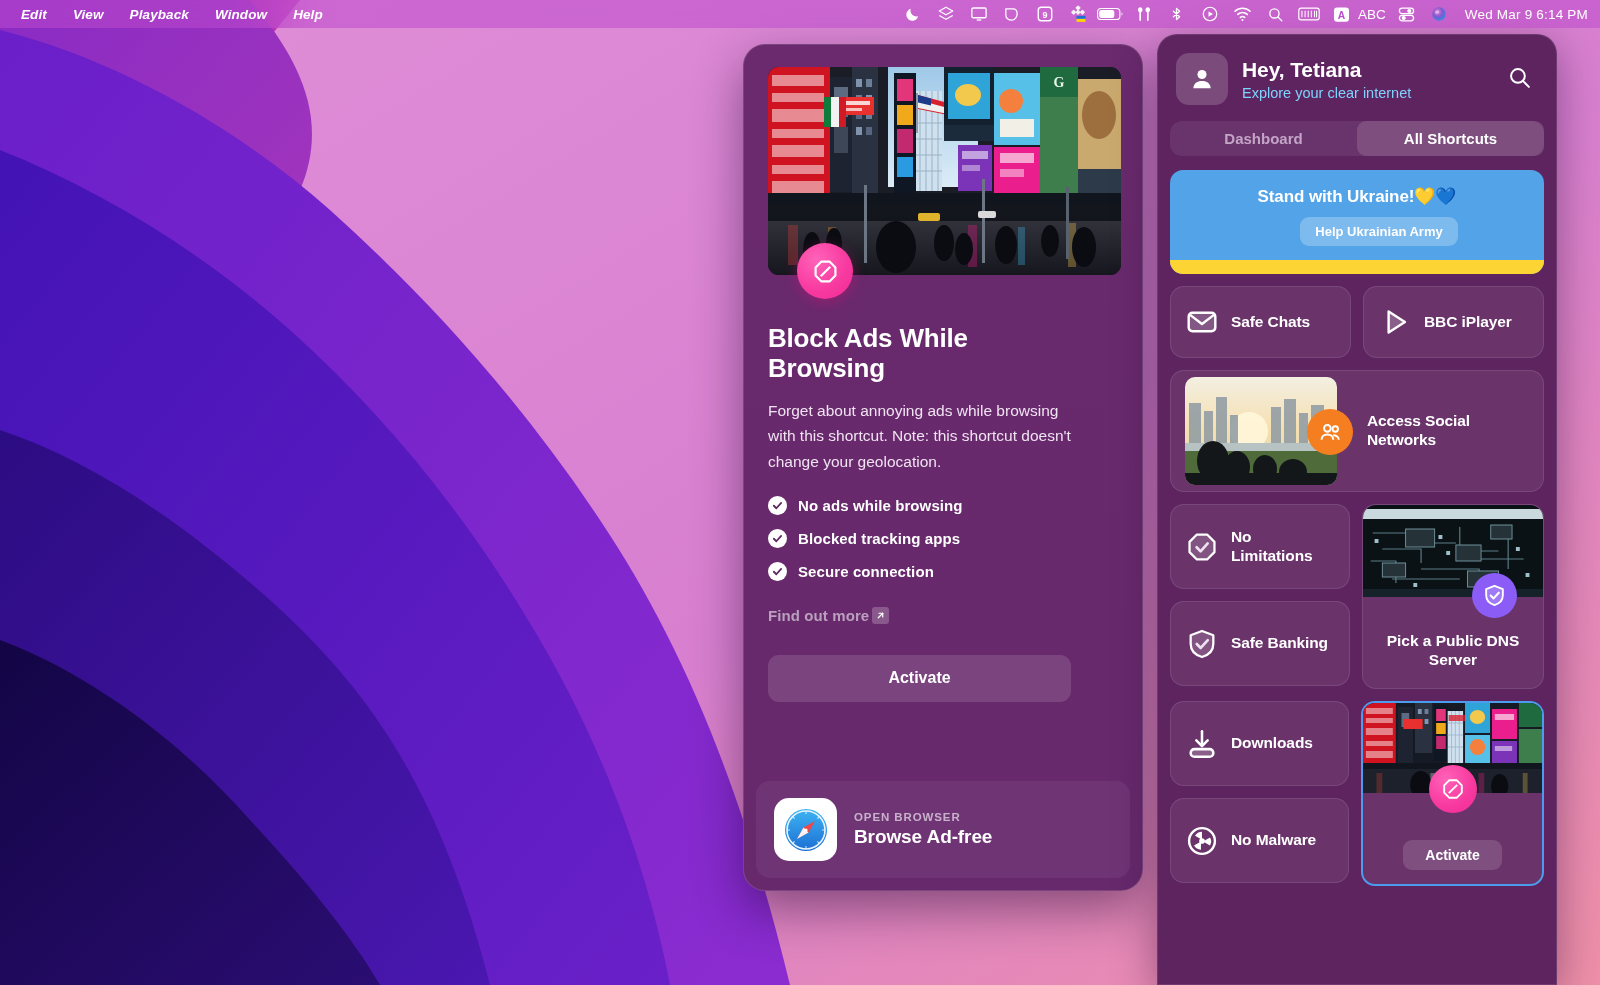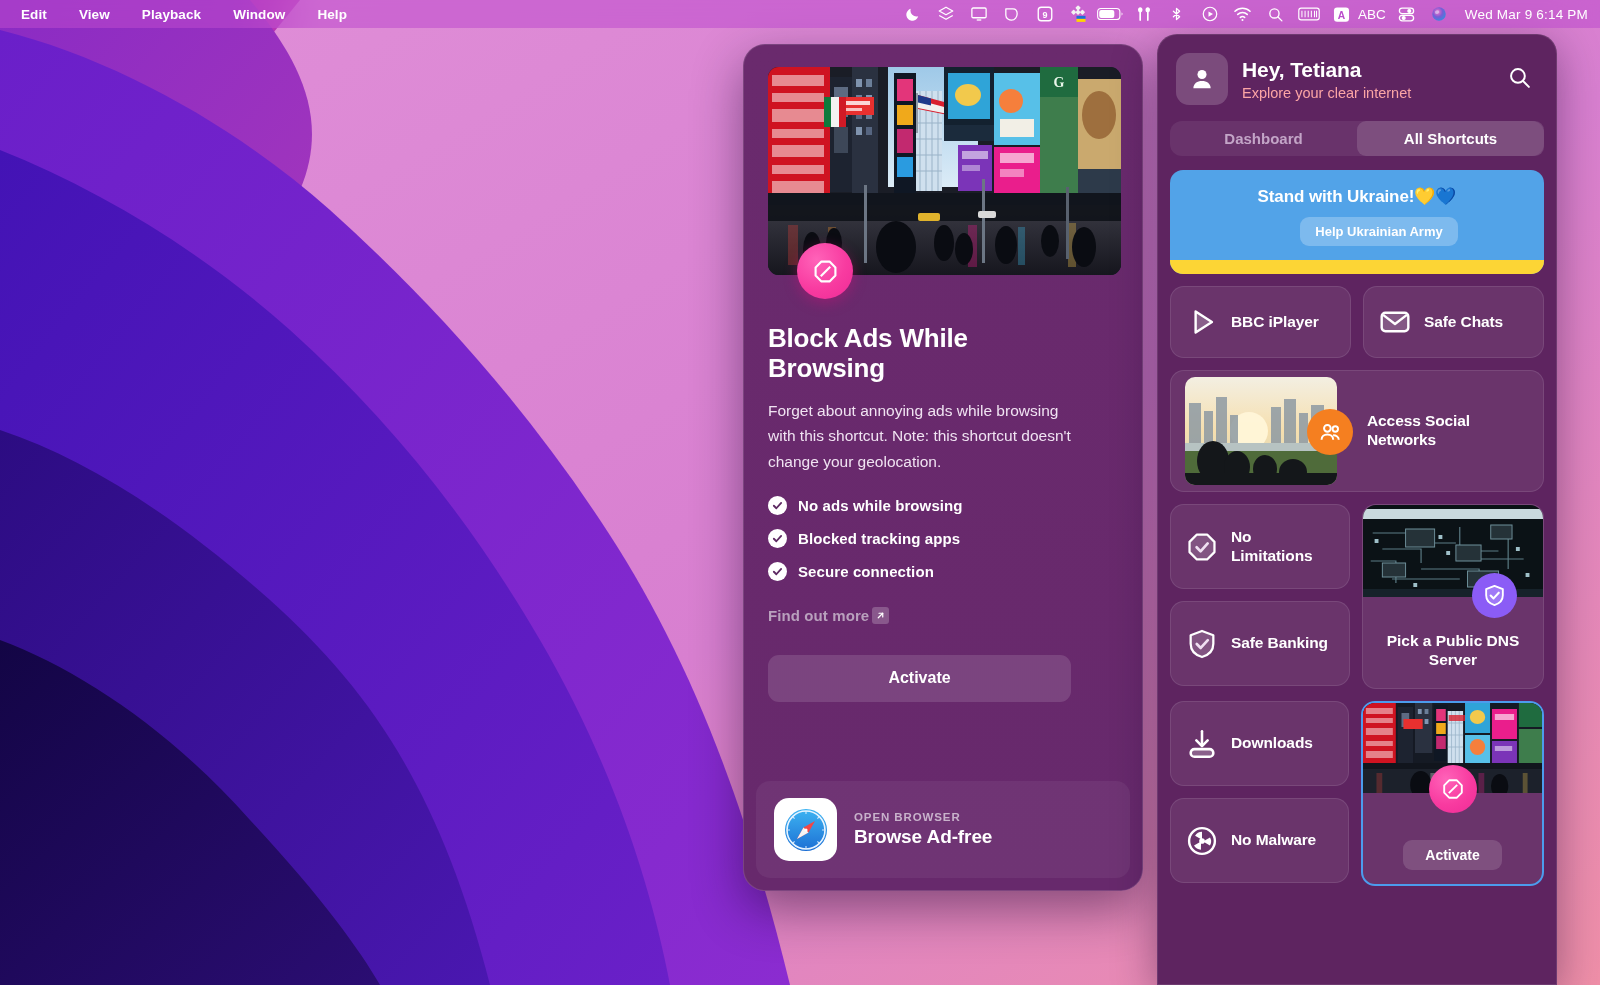--- a/index.html
+++ b/index.html
@@ -16,21 +16,21 @@
   
   #menubar {
     position:absolute; top:0; left:0; right:0; height:28px;
     background:rgba(190,75,205,0.55);
     backdrop-filter:blur(22px);
     display:flex; align-items:center;
     z-index:50;
     color:#fff;
     font-size:13.5px;
   }
-  #menubar .left { display:flex; align-items:center; gap:6px; padding-left:8px; }
+  #menubar .left { display:flex; align-items:center; gap:0px; padding-left:8px;font-style:italic; }
   #menubar .menu-item {
     padding:2px 13px; font-weight:600; letter-spacing:0.1px; white-space:nowrap;
     font-size:13.5px; color:#ffffff;
   }
   #menubar .spacer { flex:1; }
   #menubar .right { display:flex; align-items:center; gap:0px; padding-right:12px; }
   #menubar .tray-icon {
     width:33px; height:28px; display:flex; align-items:center; justify-content:center;
   }
   #menubar .clock {
@@ -114,21 +114,21 @@
     box-shadow:0 10px 44px rgba(20,0,40,0.40);
     z-index:25; overflow:hidden;
     padding:0 12px;
   }
   .sb-header { display:flex; align-items:center; padding:18px 6px 10px 6px; gap:14px; }
   .avatar {
     width:52px; height:52px; border-radius:13px; background:rgba(255,255,255,0.18);
     display:flex; align-items:center; justify-content:center; flex:0 0 auto;
   }
   .greeting { font-size:21px; font-weight:700; color:#fff; letter-spacing:-0.1px;}
-  .subgreeting { font-size:14.5px; color:#fca5a5; margin-top:3px; }
+  .subgreeting { font-size:14.5px; color:#7dd3fc; margin-top:3px; }
   .sb-search { margin-left:auto; margin-right:6px; cursor:pointer; }
 
   .tabbar {
     display:flex; background:rgba(255,255,255,0.07); border-radius:12px;
     padding:0; margin:6px 0 14px 0;
   }
   .tab {
     flex:1; text-align:center; padding:9px 0; font-size:15px; font-weight:700;
     border-radius:9px; color:#c3a5c7; cursor:pointer;
   }
@@ -591,34 +591,34 @@
     <div class="banner-body">
       <div class="banner-title">Stand with Ukraine!💛💙</div>
       <div class="banner-btn">Help Ukrainian Army</div>
     </div>
     <div class="banner-stripe"></div>
   </div>
 
   <div class="grid-row">
     <div class="tile half">
       <span class="icon-ph">
-        <svg width="34" height="34" viewBox="0 0 24 24" fill="rgba(255,255,255,0.22)" stroke="#fff" stroke-width="1.7" stroke-linejoin="round">
-            <path d="M7.5 4.6 19 12 7.5 19.4Z"></path>
-          </svg>
-      </span>
-      <span class="tile-label">BBC iPlayer</span>
-    </div>
-    <div class="tile half">
-      <span class="icon-ph">
         <svg width="34" height="34" viewBox="0 0 24 24" fill="none" stroke="#fff" stroke-width="1.7" stroke-linejoin="round">
             <rect x="2.6" y="5.5" width="18.8" height="13" rx="2.6" fill="rgba(255,255,255,0.18)"></rect>
             <path d="m3.6 7 8.4 6.4L20.4 7"></path>
           </svg>
       </span>
       <span class="tile-label">Safe Chats</span>
+    </div>
+    <div class="tile half">
+      <span class="icon-ph">
+        <svg width="34" height="34" viewBox="0 0 24 24" fill="rgba(255,255,255,0.22)" stroke="#fff" stroke-width="1.7" stroke-linejoin="round">
+            <path d="M7.5 4.6 19 12 7.5 19.4Z"></path>
+          </svg>
+      </span>
+      <span class="tile-label">BBC iPlayer</span>
     </div>
   </div>
 
   <div class="grid-row">
     <div class="tile full">
       <div class="thumb" style="width:152px;height:108px;margin-left:14px;">
         <svg width="152" height="108" viewBox="0 0 152 108" preserveAspectRatio="none">
           <defs>
               <linearGradient id="sset" x1="0" y1="0" x2="0" y2="1">
             <stop offset="0" stop-color="#f3efe2"></stop>

